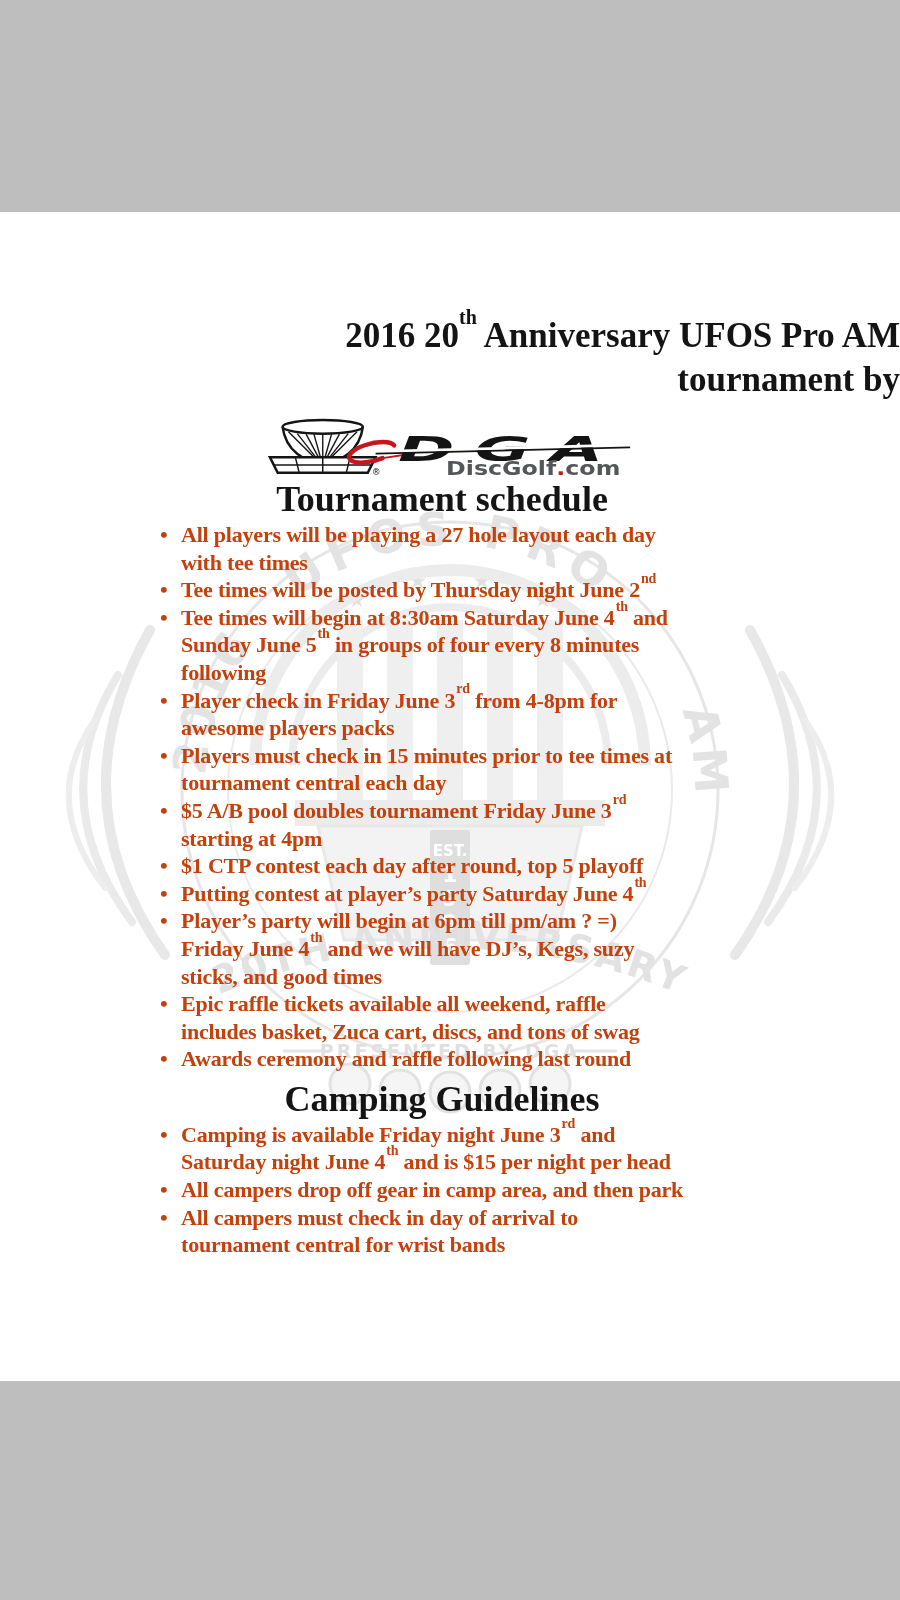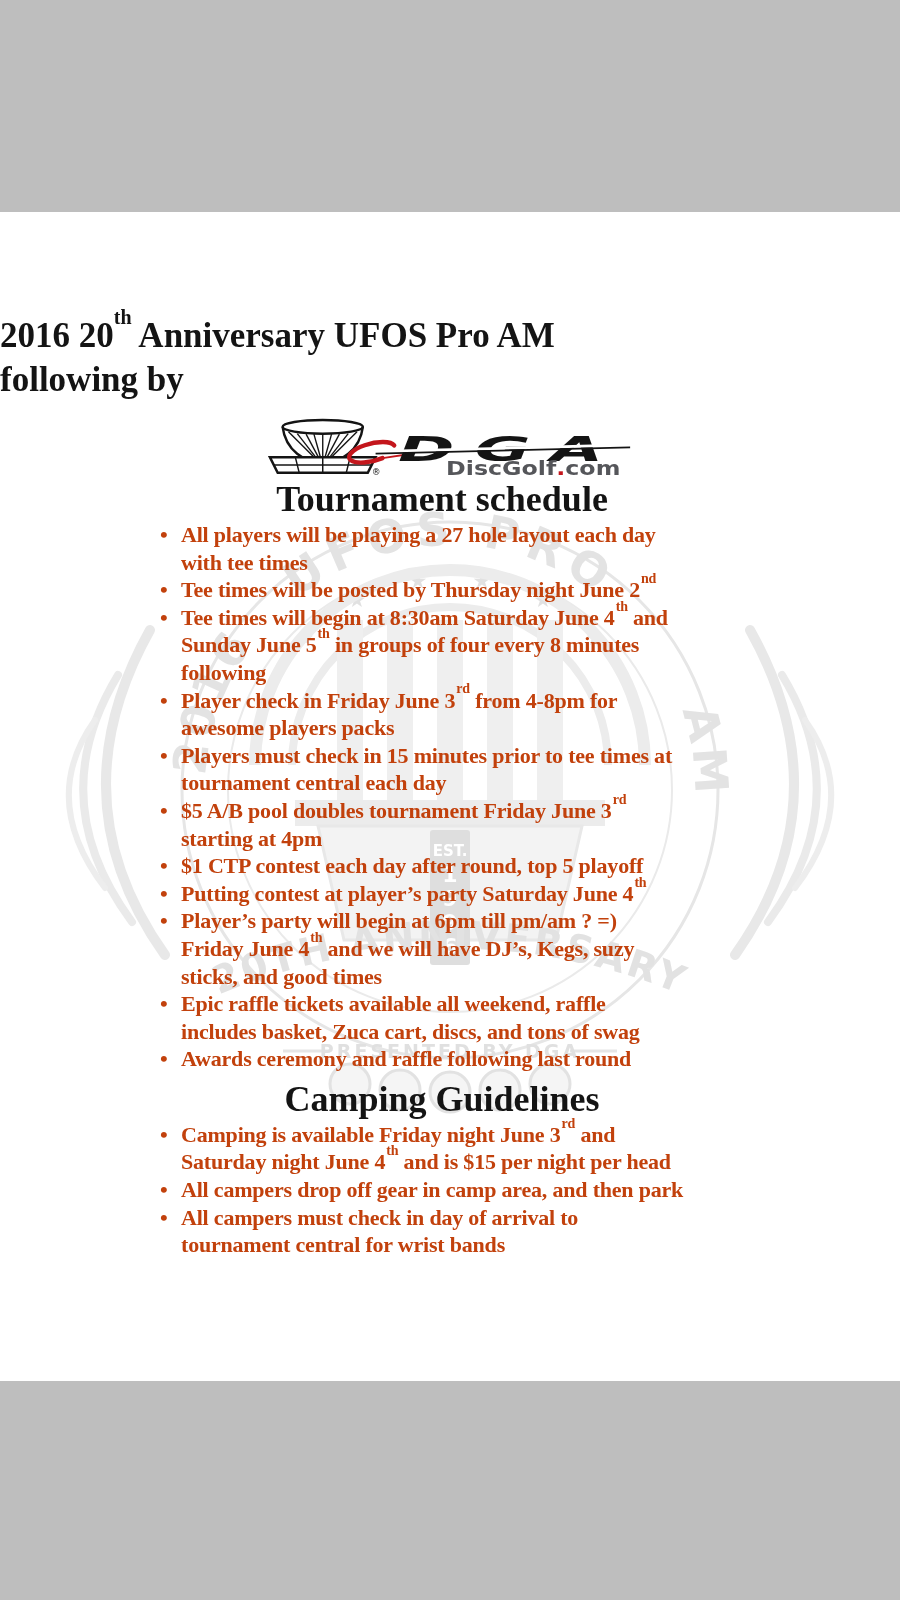--- a/index.html
+++ b/index.html
@@ -4,21 +4,21 @@
 <style>
   html,body{margin:0;padding:0;}
   body{width:900px;height:1600px;position:relative;background:#bebebe;
        font-family:"Liberation Serif",serif;color:#161616;overflow:hidden;}
   .letterbox{position:absolute;left:0;width:900px;background:#bebebe;}
   .letterbox.top{top:0;height:212px;}
   .letterbox.bottom{top:1381px;height:219px;}
   .page{position:absolute;top:212px;left:0;width:900px;height:1169px;background:#ffffff;overflow:hidden;}
   .watermark{position:absolute;top:258px;left:0;}
   .content{position:relative;z-index:1;padding-top:102px;}
-  h1{margin:0;font-size:35px;line-height:44px;font-weight:bold;text-align:left;color:#141414;}
+  h1{margin:0;font-size:35px;line-height:44px;font-weight:bold;text-align:right;color:#141414;}
   h1 sup{font-size:20px;line-height:0;position:relative;top:-0.5em;}
   .t-line{display:block;}
   .logo-row{text-align:center;margin-top:5px;height:66px;}
   h2{margin:6px 16px 2px 0;font-size:36px;line-height:40px;font-weight:bold;text-align:center;color:#141414;}
   ul.bullets{margin:2px 0 0 158px;padding:0;width:640px;list-style:none;}
   ul.bullets li{position:relative;padding-left:23px;font-size:22px;line-height:27.6px;
                 font-weight:bold;letter-spacing:-0.2px;color:#c2410c;}
   ul.bullets li::before{content:"\2022";position:absolute;left:2px;top:0;}
   ul.bullets sup{font-size:14px;line-height:0;position:relative;top:-0.42em;margin-left:1px;}
   svg text{font-family:"DejaVu Sans",sans-serif;}
@@ -105,21 +105,21 @@
       <circle cx="450" cy="622" r="20"></circle>
       <circle cx="500" cy="620" r="20"></circle>
       <circle cx="550" cy="614" r="20"></circle>
     </g>
   </svg>
 
   <div class="content">
 
     <h1>
       <span class="t-line"><span>2016 20</span><sup>th</sup><span> Anniversary UFOS Pro AM</span></span>
-      <span class="t-line">following by</span>
+      <span class="t-line">tournament by</span>
     </h1>
 
     <div class="logo-row">
       <svg width="372" height="69" viewBox="0 0 380 70">
         <g stroke="#141414" fill="none">
           <ellipse cx="60" cy="20" rx="41" ry="7" stroke-width="2.5"></ellipse>
           <path d="M 19,20 C 22,44 42,57 60,57 C 78,57 98,44 101,20" stroke-width="2.5"></path>
           <g stroke-width="1.4">
             <path d="M 25,25 L 54,54"></path>
               <path d="M 34,27 L 56,55"></path>

